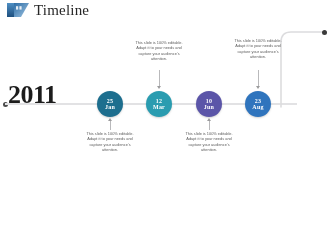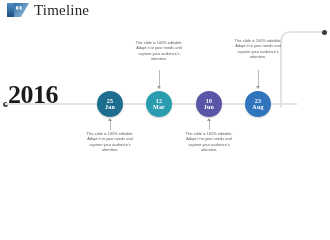--- a/index.html
+++ b/index.html
@@ -161,21 +161,21 @@
         </linearGradient>
       </defs>
       <path d="M0 0 L7 0 L7 14 L0 14 Z" fill="url(#lgA)"></path>
       <path d="M7 0 L22 0 L14 14 L7 14 Z" fill="url(#lgB)"></path>
       <rect x="9" y="3.2" width="2.2" height="3.4" fill="#ffffff" opacity="0.85"></rect>
       <rect x="12.4" y="3.2" width="2.2" height="3.4" fill="#ffffff" opacity="0.85"></rect>
     </svg>
     <div id="title">Timeline</div>
   </div>
 
-  <div id="year">2016</div>
+  <div id="year">2011</div>
 
   <div id="axis-start-dot"></div>
   <div id="axis"></div>
   <svg id="tail" viewBox="0 0 50 80">
     <path d="M1 79 L1 14 Q1 4 11 4 L45 4" fill="none" stroke="#dcdcde" stroke-width="1.6" stroke-linecap="round"></path>
   </svg>
   <div id="tail-end-dot"></div>
 
   <div class="node" style="left:97px; background:#1d6e8e;">
     <span class="d">25</span>

